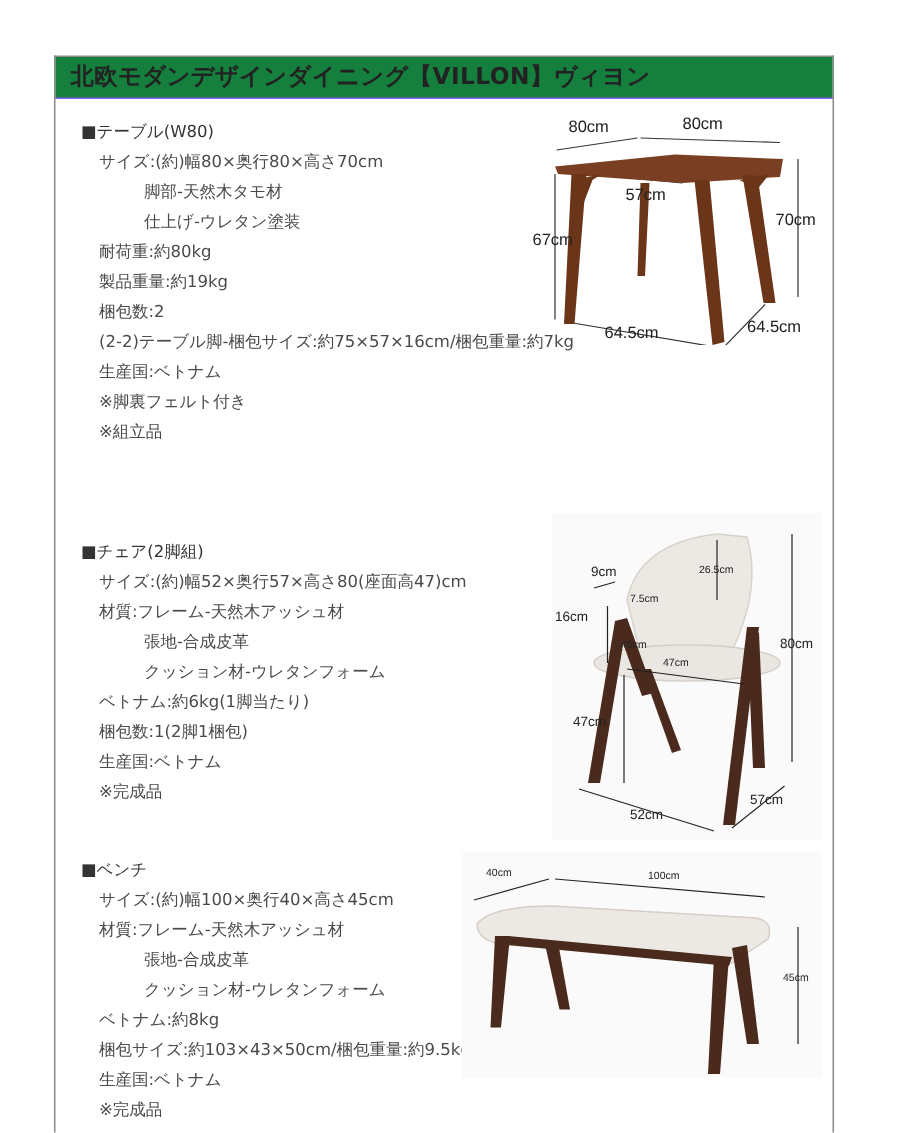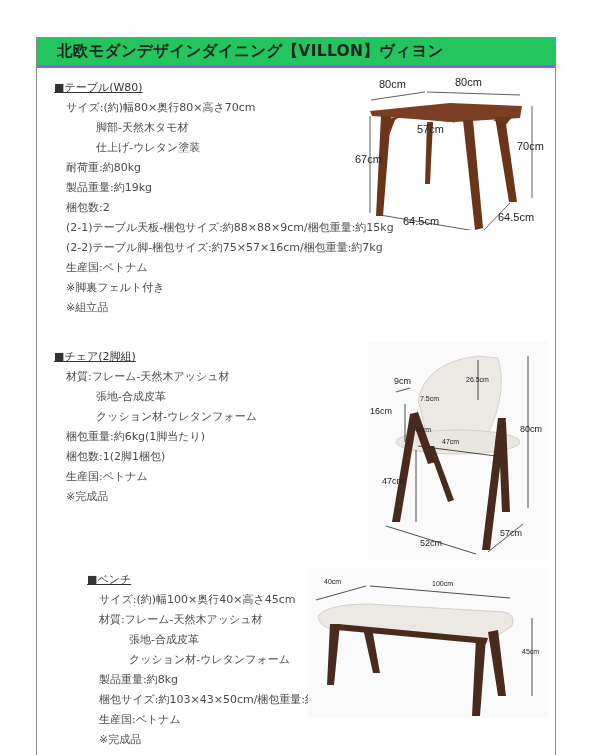--- a/index.html
+++ b/index.html
@@ -1,45 +1,44 @@
 <!DOCTYPE html>
 <html><head>
 <meta charset="utf-8">
 <style>
   html, body { margin:0; padding:0; background:#ffffff; }
   body { width:600px; height:755px; position:relative; overflow:hidden;
          font-family:"DejaVu Sans", "Liberation Sans", sans-serif; color:#4a4a4a; }
   .box { position:absolute; left:36px; top:37px; width:518px; height:730px;
          border:1px solid #8a8a8a; border-bottom:none; background:#fff; }
-  .hdr { height:27px; background:#22c55e; border-bottom:3px solid #8b5cf6;
-         display:flex; align-items:center; padding-left:20px;
+  .hdr { height:27px; background:#15803d; border-bottom:1px solid #8b5cf6;
+         display:flex; align-items:center; padding-left:10px;
          font-size:15.5px; font-weight:bold; color:#222; letter-spacing:0.3px; }
   .sec { position:absolute; left:18px; font-size:11px; line-height:20px; }
-  .sec .t { color:#333;text-decoration:underline; }
+  .sec .t { color:#333; }
   .sec .l { padding-left:12px; white-space:nowrap; }
   .sec .l2 { padding-left:42px; white-space:nowrap; }
   .fig { position:absolute; }
   .dim { font-family:"Liberation Sans", sans-serif; fill:#222; }
 </style>
 </head>
 <body>
 
 <div class="box">
   <div class="hdr">北欧モダンデザインダイニング【VILLON】ヴィヨン</div>
 </div>
 
 <div class="sec" style="top:78px;left:54px;">
   <div class="t">■テーブル(W80)</div>
   <div class="l">サイズ:(約)幅80×奥行80×高さ70cm</div>
   <div class="l2">脚部-天然木タモ材</div>
   <div class="l2">仕上げ-ウレタン塗装</div>
   <div class="l">耐荷重:約80kg</div>
   <div class="l">製品重量:約19kg</div>
   <div class="l">梱包数:2</div>
-  <div class="l">(2-1)テーブル天板-梱包サイズ:約88×88×9cm/梱包重量:約15kg</div>
   <div class="l">(2-2)テーブル脚-梱包サイズ:約75×57×16cm/梱包重量:約7kg</div>
   <div class="l">生産国:ベトナム</div>
   <div class="l">※脚裏フェルト付き</div>
   <div class="l">※組立品</div>
 </div>
 
 <svg class="fig" style="left:355px;top:68px;" width="200" height="162">
   <g stroke="#333" stroke-width="0.8" fill="none">
     <line x1="16" y1="32" x2="70" y2="24"></line>
       <line x1="72" y1="24" x2="165" y2="27"></line>
@@ -60,26 +59,27 @@
   </g>
   <text class="dim" x="24" y="20" font-size="11">80cm</text>
   <text class="dim" x="100" y="18" font-size="11">80cm</text>
   <text class="dim" x="62" y="65" font-size="11">57cm</text>
   <text class="dim" x="0" y="95" font-size="11">67cm</text>
   <text class="dim" x="162" y="82" font-size="11">70cm</text>
   <text class="dim" x="48" y="157" font-size="11">64.5cm</text>
   <text class="dim" x="143" y="153" font-size="11">64.5cm</text>
 </svg>
 
-<div class="sec" style="top:347px;left:54px;">
+<div class="sec" style="top:358px;left:54px;">
   <div class="t">■チェア(2脚組)</div>
+  <div class="l">サイズ:(約)幅52×奥行57×高さ80(座面高47)cm</div>
   <div class="l">材質:フレーム-天然木アッシュ材</div>
   <div class="l2">張地-合成皮革</div>
   <div class="l2">クッション材-ウレタンフォーム</div>
-  <div class="l">梱包重量:約6kg(1脚当たり)</div>
+  <div class="l">ベトナム:約6kg(1脚当たり)</div>
   <div class="l">梱包数:1(2脚1梱包)</div>
   <div class="l">生産国:ベトナム</div>
   <div class="l">※完成品</div>
 </div>
 
 <svg class="fig" style="left:368px;top:342px;background:#fbfafa;" width="180" height="218">
   <path d="M50,58 Q58,20 110,14 L130,16 Q140,50 120,92 L60,98 Z" fill="#ece8e4" stroke="#d8d2cc"></path>
   <ellipse cx="90" cy="100" rx="62" ry="12" fill="#eae6e2" stroke="#d5cec8"></ellipse>
   <g fill="#4a2a1c">
     <polygon points="42,72 50,70 68,120 60,122"></polygon>
@@ -103,27 +103,27 @@
   <text class="dim" x="98" y="40" font-size="7">26.5cm</text>
   <text class="dim" x="2" y="72" font-size="9">16cm</text>
   <text class="dim" x="46" y="90" font-size="7">46cm</text>
   <text class="dim" x="74" y="102" font-size="7">47cm</text>
   <text class="dim" x="152" y="90" font-size="9">80cm</text>
   <text class="dim" x="14" y="142" font-size="9">47cm</text>
   <text class="dim" x="52" y="204" font-size="9">52cm</text>
   <text class="dim" x="132" y="194" font-size="9">57cm</text>
 </svg>
 
-<div class="sec" style="top:570px;left:54px;margin-left:33px;">
+<div class="sec" style="top:570px;left:54px;">
   <div class="t">■ベンチ</div>
   <div class="l">サイズ:(約)幅100×奥行40×高さ45cm</div>
   <div class="l">材質:フレーム-天然木アッシュ材</div>
   <div class="l2">張地-合成皮革</div>
   <div class="l2">クッション材-ウレタンフォーム</div>
-  <div class="l">製品重量:約8kg</div>
+  <div class="l">ベトナム:約8kg</div>
   <div class="l">梱包サイズ:約103×43×50cm/梱包重量:約9.5kg</div>
   <div class="l">生産国:ベトナム</div>
   <div class="l">※完成品</div>
 </div>
 
 <svg class="fig" style="left:308px;top:568px;background:#fbfafa;" width="240" height="150">
   <g stroke="#222" stroke-width="0.8">
     <line x1="8" y1="32" x2="58" y2="18"></line>
       <line x1="62" y1="18" x2="202" y2="30"></line>
     <line x1="224" y1="50" x2="224" y2="128"></line>

